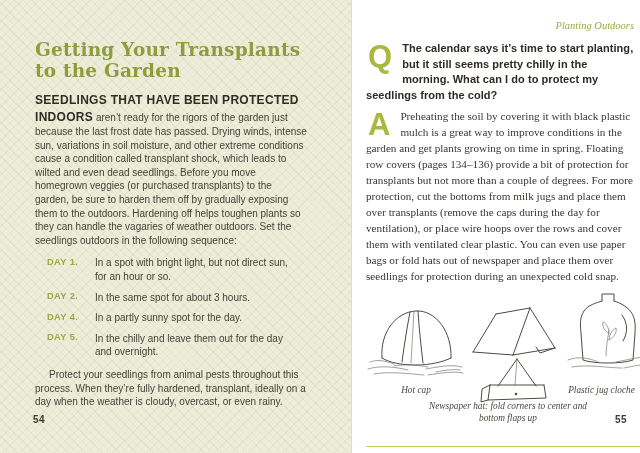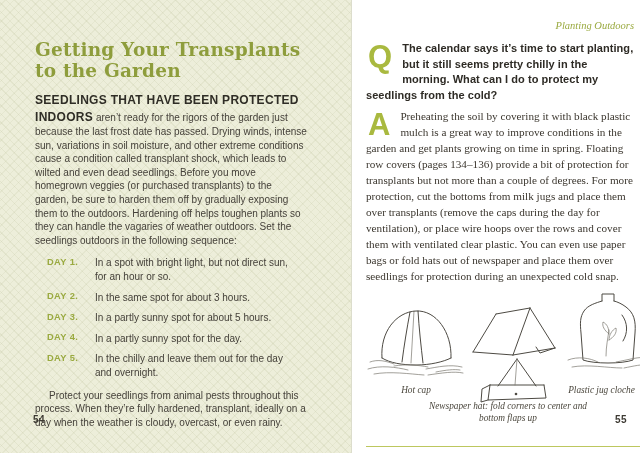--- a/index.html
+++ b/index.html
@@ -146,24 +146,20 @@
     <div class="day-list">
       <div class="day-row">
         <span class="day-label">DAY 1.</span>
         <span class="day-text">In a spot with bright light, but not direct sun, for an hour or so.</span>
       </div>
       <div class="day-row">
         <span class="day-label">DAY 2.</span>
         <span class="day-text">In the same spot for about 3 hours.</span>
       </div>
       <div class="day-row">
-        <span class="day-label">DAY 3.</span>
-        <span class="day-text">In a partly sunny spot for about 5 hours.</span>
-      </div>
-      <div class="day-row">
         <span class="day-label">DAY 4.</span>
         <span class="day-text">In a partly sunny spot for the day.</span>
       </div>
       <div class="day-row">
         <span class="day-label">DAY 5.</span>
         <span class="day-text">In the chilly and leave them out for the day and overnight.</span>
       </div>
     </div>
 
     <div class="lp-closing">Protect your seedlings from animal pests throughout this process. When they’re fully hardened, transplant, ideally on a day when the weather is cloudy, overcast, or even rainy.</div>

